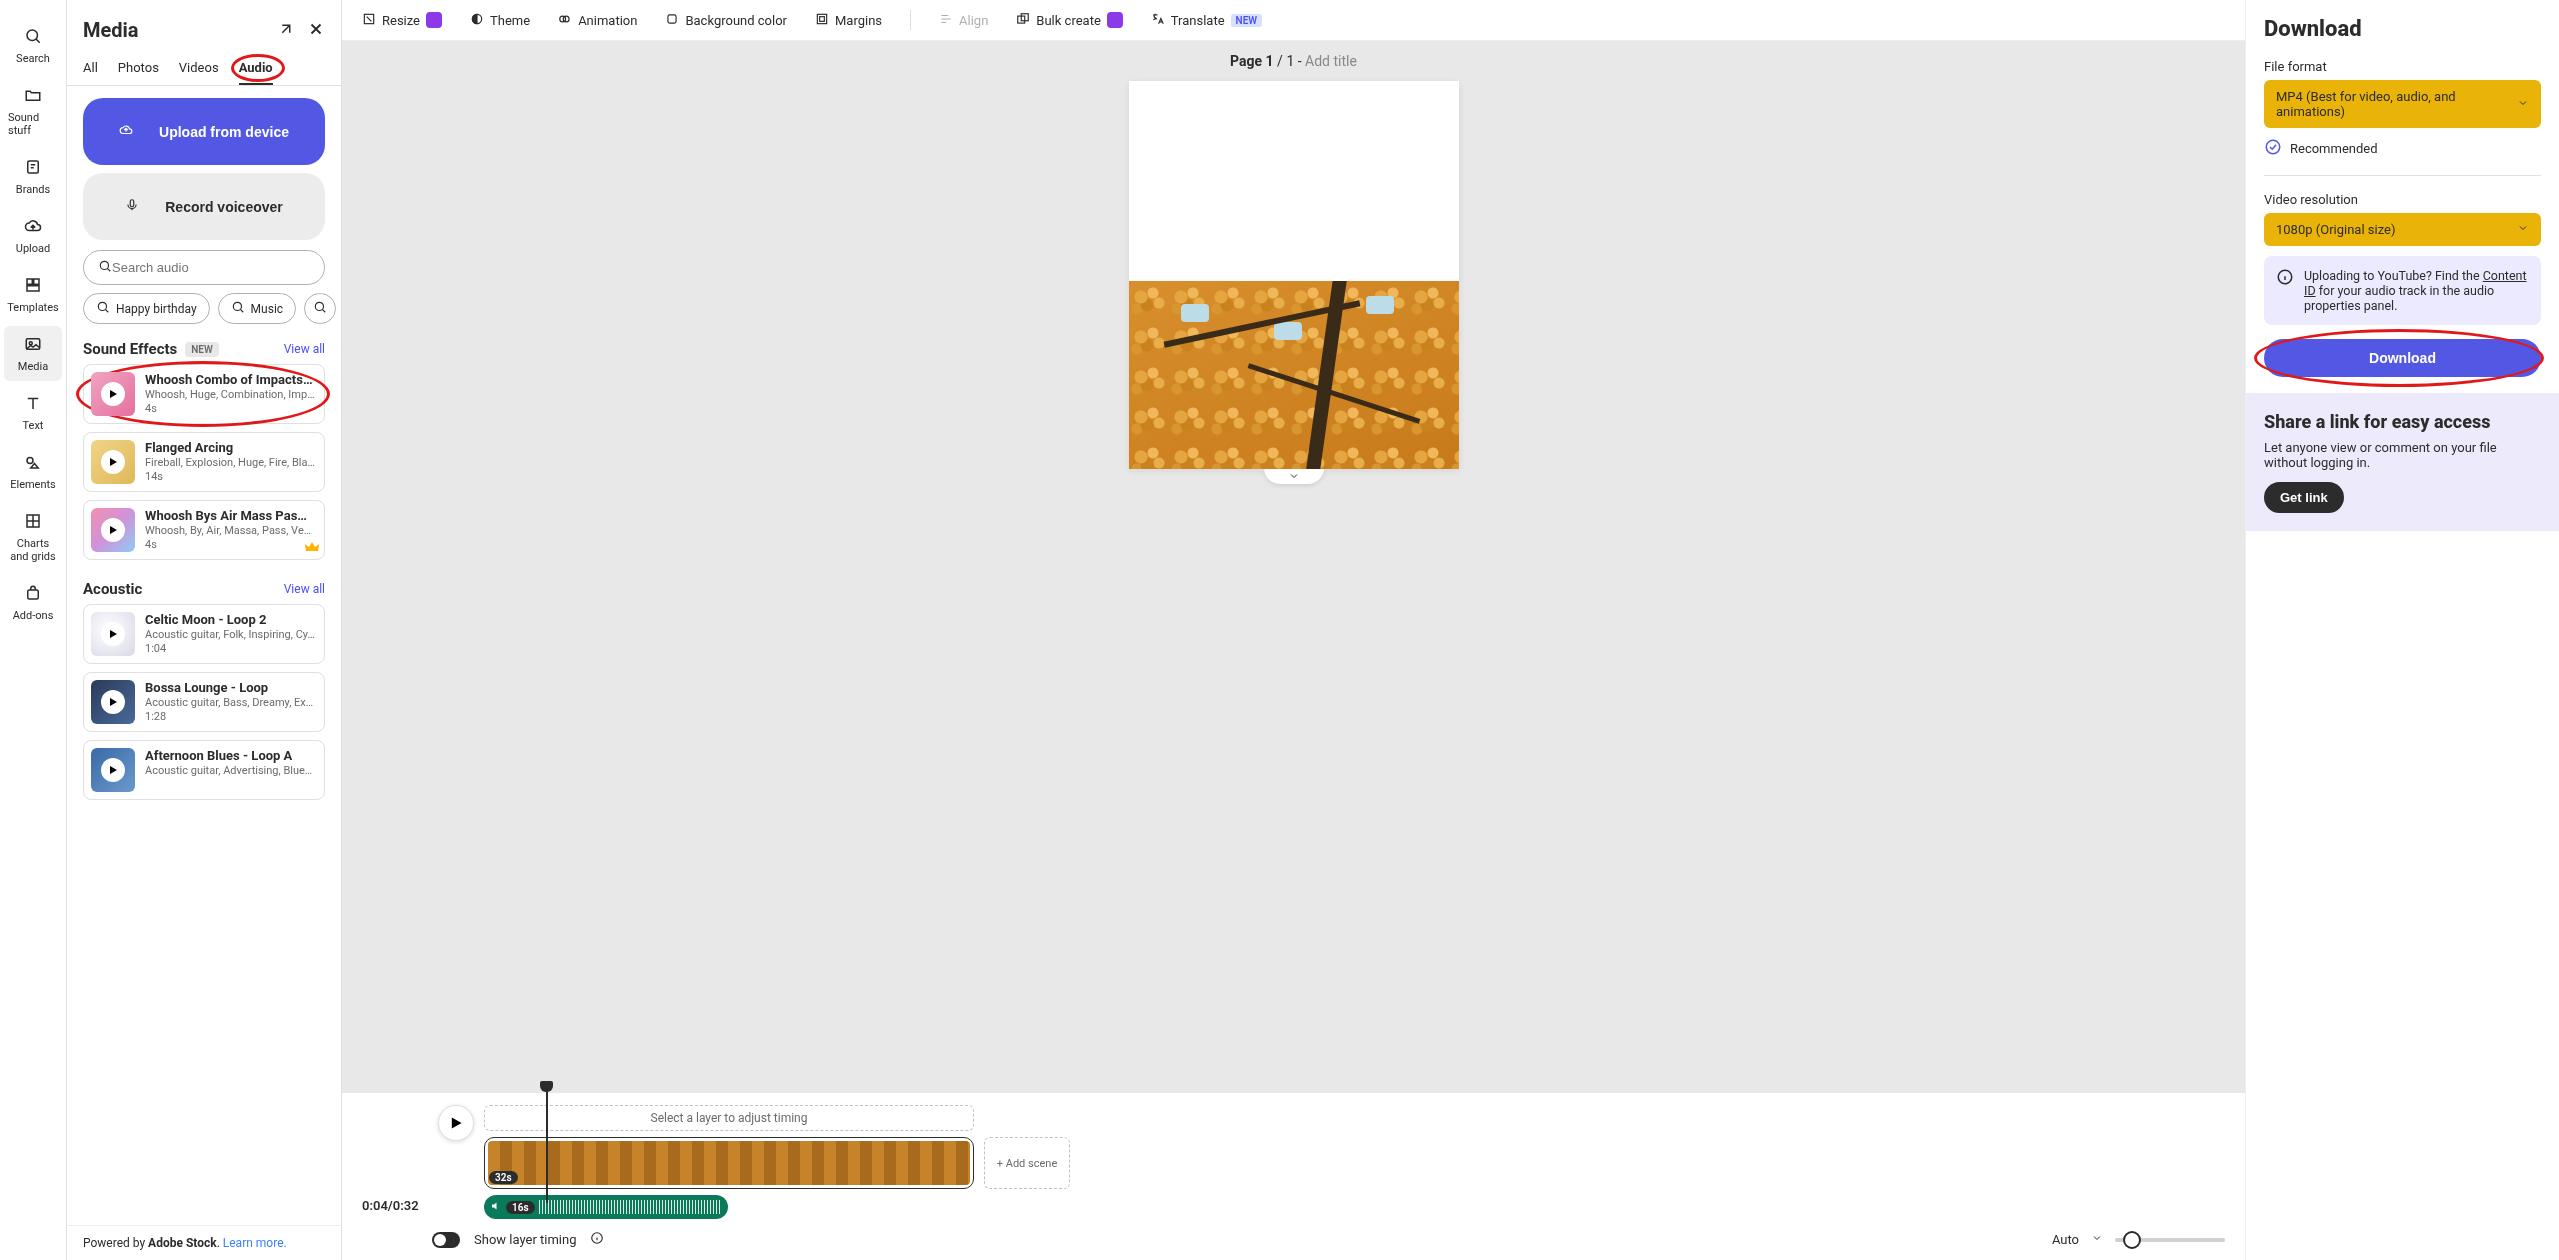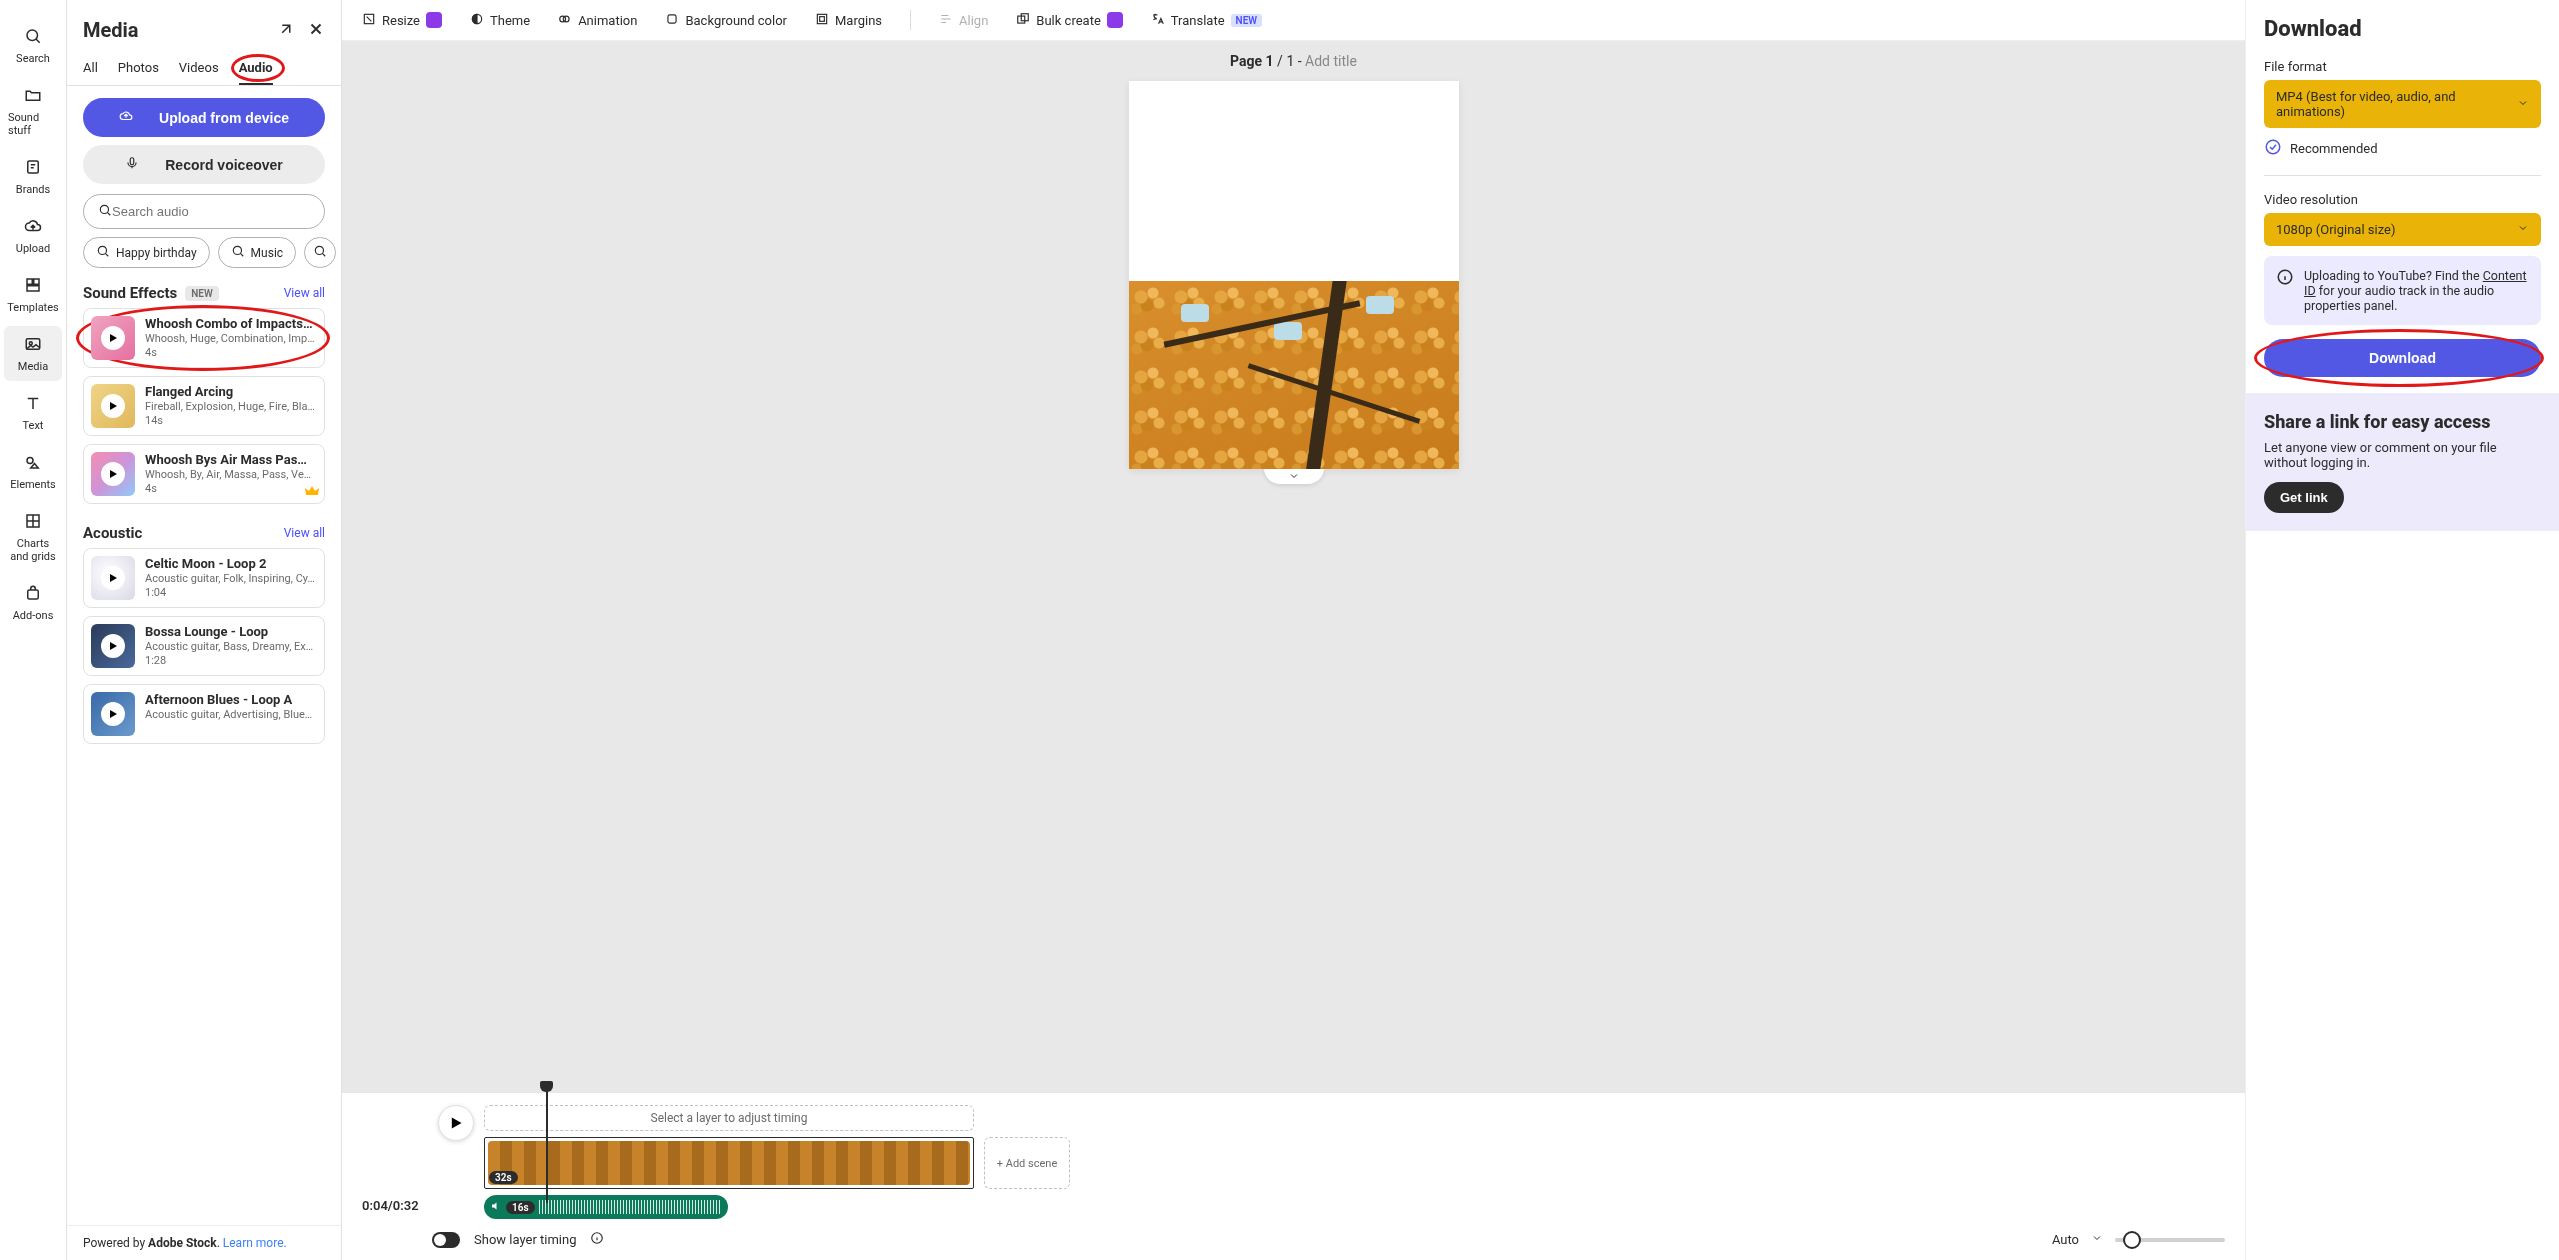--- a/index.html
+++ b/index.html
@@ -17,21 +17,21 @@
 .media-header { display: flex; align-items: center; justify-content: space-between; padding: 18px 16px 10px 16px; }
 .media-header h2 { font-size: 20px; font-weight: 700; }
 .media-header .controls { display: flex; gap: 12px; }
 .tabs { display: flex; gap: 20px; padding: 0 16px; border-bottom: 1px solid #e0e0e0; }
 .tab { padding: 8px 0; font-size: 13px; cursor: pointer; position: relative; border-bottom: 2px solid transparent; }
 .tab.active { font-weight: 700; border-bottom: 2px solid #2c2c2c; }
 .red-oval { position: absolute; border: 3px solid #e21818; border-radius: 50%; pointer-events: none; }
 .audio-oval { width: 54px; height: 28px; top: 2px; left: -8px; }
 
 .btn-row { padding: 12px 16px 0 16px; display: flex; flex-direction: column; gap: 8px; }
-.btn { border: none; border-radius: 20px; padding: 11px 16px; font-size: 14px; font-weight: 600; cursor: pointer; display: flex; align-items: center; justify-content: center; gap: 26px; }
+.btn { border: none; border-radius: 20px; padding: 25px 16px; font-size: 14px; font-weight: 600; cursor: pointer; display: flex; align-items: center; justify-content: center; gap: 26px; }
 .btn-primary { background: #5258e4; color: #fff; }
 .btn-secondary { background: #ececec; color: #2c2c2c; }
 
 .search-row { padding: 10px 16px 8px 16px; }
 .search-input { width: 100%; border: 1.5px solid #b0b0b0; border-radius: 20px; padding: 8px 14px; font-size: 13px; display: flex; align-items: center; }
 .search-input input { border: none; outline: none; flex: 1; background: transparent; font-size: 13px; }
 
 .chips { padding: 0 16px 10px 16px; display: flex; gap: 8px; overflow: hidden; }
 .chip { border: 1px solid #b0b0b0; border-radius: 18px; padding: 6px 12px; font-size: 12px; display: flex; align-items: center; gap: 6px; white-space: nowrap; cursor: pointer; }
 
@@ -82,21 +82,21 @@
 .s1 { left: 16%; top: 12%; } .s2 { left: 72%; top: 8%; } .s3 { left: 44%; top: 22%; }
 
 .collapse-handle { width: 60px; height: 16px; background: #fff; border-radius: 0 0 20px 20px; box-shadow: 0 2px 4px rgba(0,0,0,.1); display: flex; align-items: center; justify-content: center; margin-top: -1px; cursor: pointer; }
 
 
 .timeline { background: #fff; padding: 12px 20px; display: flex; flex-direction: column; gap: 6px; }
 .play-btn { width: 36px; height: 36px; border-radius: 50%; background: #fff; box-shadow: 0 1px 4px rgba(0,0,0,.15); border:1px solid #e0e0e0; display: flex; align-items: center; justify-content: center; cursor: pointer; }
 .timeline-tracks { flex: 1; display: flex; flex-direction: column; gap: 6px; position: relative; }
 .layer-hint { border: 1px dashed #c0c0c0; border-radius: 6px; padding: 5px 0; text-align: center; font-size: 12px; color: #6b6b6b; width: 490px; }
 .video-track-wrap { display: flex; gap: 10px; align-items: center; }
-.video-track { width: 490px; height: 52px; border: 1.5px solid #2c2c2c; border-radius: 2px; position: relative; overflow: hidden; }
+.video-track { width: 490px; height: 52px; border: 1.5px solid #2c2c2c; border-radius: 10px; position: relative; overflow: hidden; }
 .video-track .frames { position: absolute; inset: 3px; background: repeating-linear-gradient(90deg,#c7832a 0 12px,#a86b1e 12px 24px); border-radius: 4px; }
 .video-track .vt-badge { position: absolute; left: 4px; bottom: 4px; background: #2c2c2c; color: #fff; font-size: 10px; padding: 1px 6px; border-radius: 8px; font-weight: 600; }
 .add-scene { width: 86px; height: 52px; border: 1px dashed #c0c0c0; border-radius: 6px; display: flex; align-items: center; justify-content: center; font-size: 11px; color: #6b6b6b; cursor: pointer; }
 .audio-track { width: 244px; height: 24px; background: #0a7a5a; border-radius: 12px; display: flex; align-items: center; padding: 0 6px; gap: 4px; position: relative; }
 .audio-track .at-badge { background: #2c2c2c; color: #fff; font-size: 10px; padding: 1px 6px; border-radius: 8px; font-weight: 600; }
 .audio-wave { flex: 1; height: 14px; background: repeating-linear-gradient(90deg,#fff 0 1px,transparent 1px 3px); opacity: .85; }
 .playhead { position: absolute; top: -18px; left: 62px; width: 1.5px; height: 116px; background: #2c2c2c; }
 .playhead::before { content: ''; position: absolute; top: -6px; left: -6px; width: 13px; height: 11px; background: #2c2c2c; border-radius: 2px 2px 6px 6px; }
 
 .timeline-bottom { display: flex; align-items: center; justify-content: space-between; padding-top: 6px; }

